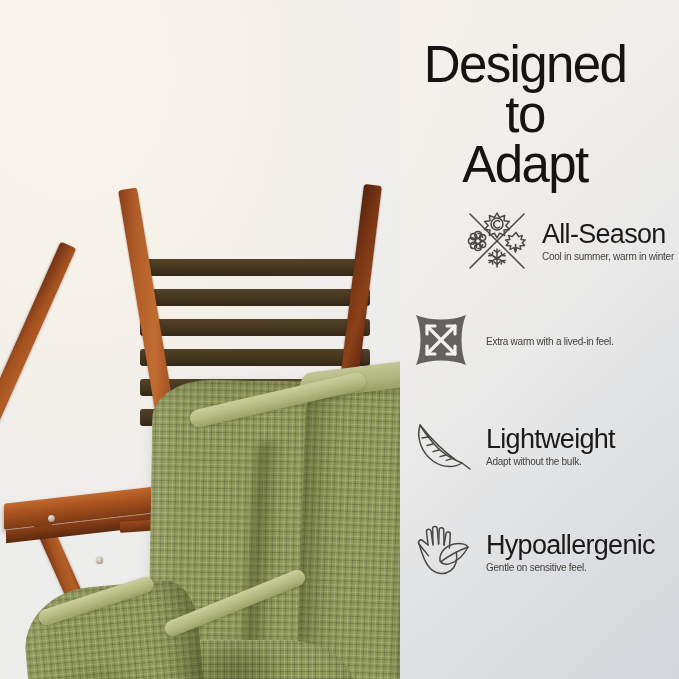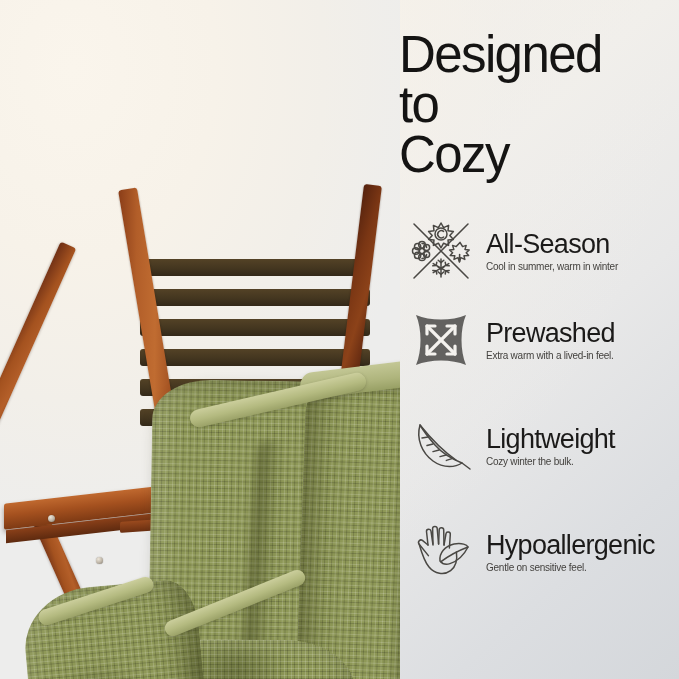--- a/index.html
+++ b/index.html
@@ -158,32 +158,32 @@
   .shade-soft {
     position:absolute; border-radius:50%;
     background:radial-gradient(50% 50% at 50% 50%, rgba(50,54,22,.40) 0%, rgba(50,54,22,0) 72%);
     filter:blur(6px);
   }
 
   
   #panel { position:absolute; left:398px; top:0; width:281px; height:679px; }
 
   #title {
-    position:absolute; right:28px; top:30px; width:252px;
-    text-align:left;
+    position:absolute; right:28px; top:40px; width:252px;
+    text-align:center;
     font-size:51px; line-height:0.98; letter-spacing:-1.6px;
     color:#151413; font-weight:400;
     font-family:"Liberation Sans", sans-serif;
   }
 
   .feature {
     position:absolute; left:8px; width:268px; height:74px;
     display:flex; align-items:center;
   }
-  .f1 { top:214px; }
+  .f1 { top:204px;justify-content:flex-end; }
   .f2 { top:303px; }
   .f3 { top:409px;align-items:center; }
   .f4 { top:515px; }
 
   .f-icon { width:70px; height:70px; flex:0 0 70px; position:relative; }
   .f-text { padding-left:10px; }
   .f-title {
     font-size:27px; letter-spacing:-0.7px; color:#1B1A19;
     line-height:1.06; white-space:nowrap; font-weight:400;
   }
@@ -248,21 +248,21 @@
       <div class="hem-band hem4"></div>
       <div class="shade-soft" style="left:160px; top:440px; width:150px; height:90px;"></div>
       <div class="shade-soft" style="left:40px;  top:470px; width:120px; height:80px;"></div>
     </div>
   </div>
 
   <div id="panel">
 
     <div id="title">
       <div>Designed to</div>
-      <div>Cozy</div>
+      <div>Adapt</div>
     </div>
 
     <div class="feature f1">
       <div class="f-icon">
         <svg width="70" height="70" viewBox="0 0 70 70" aria-hidden="true">
 
           <path class="ln-thin" d="M8 8 L62 62 M62 8 L8 62"></path>
 
           <g class="ln-thin">
             <circle cx="35" cy="18" r="6"></circle>
@@ -315,39 +315,38 @@
             <path d="M21 21 L49 49"></path>
             <path d="M49 21 L21 49"></path>
             <path d="M21 21 l0 8 M21 21 l8 0"></path>
             <path d="M49 21 l0 8 M49 21 l-8 0"></path>
             <path d="M21 49 l0-8 M21 49 l8 0"></path>
             <path d="M49 49 l0-8 M49 49 l-8 0"></path>
           </g>
         </svg>
       </div>
       <div class="f-text">
-        <div class="f-title">Prewashed</div>
         <div class="f-sub">Extra warm with a lived-in feel.</div>
       </div>
     </div>
 
     <div class="feature f3">
       <div class="f-icon">
         <svg width="70" height="70" viewBox="0 0 70 70" aria-hidden="true">
           <g class="ln-thin">
             <path d="M14 14 C10 28 16 42 27 50 C38 58 50 56 56 52 C46 48 36 42 29 34 C22 26 17 19 14 14 Z"></path>
             <path d="M14 14 C22 24 34 38 50 49"></path>
             <path d="M56 52 L64 58"></path>
             <path d="M22 26 l-6 1 M27 33 l-6 1.5 M33 39 l-6 1.6 M40 44 l-6 1.6 M46 47.6 l-5.6 1.8"></path>
           </g>
         </svg>
       </div>
       <div class="f-text">
         <div class="f-title">Lightweight</div>
-        <div class="f-sub">Cozy winter the bulk.</div>
+        <div class="f-sub">Adapt without the bulk.</div>
       </div>
     </div>
 
     <div class="feature f4">
       <div class="f-icon">
         <svg width="70" height="70" viewBox="0 0 70 70" aria-hidden="true">
           <g class="ln-thin">
 
             <path d="M22 28 L20.5 14.5 C20.3 11.8 24.6 11.4 25 14.2 L27 28"></path>
             <path d="M27 27 L26.6 11.6 C26.6 8.8 31 8.7 31.2 11.5 L32.6 27"></path>

